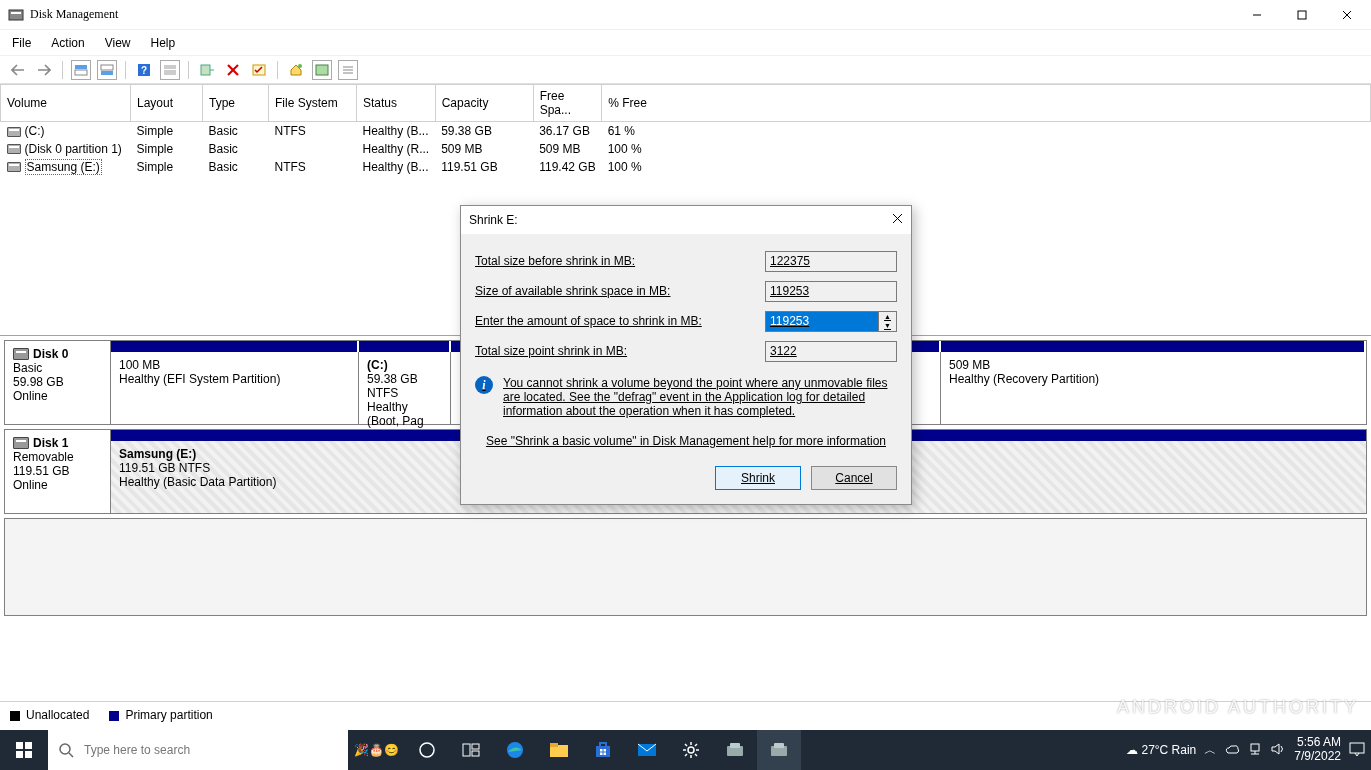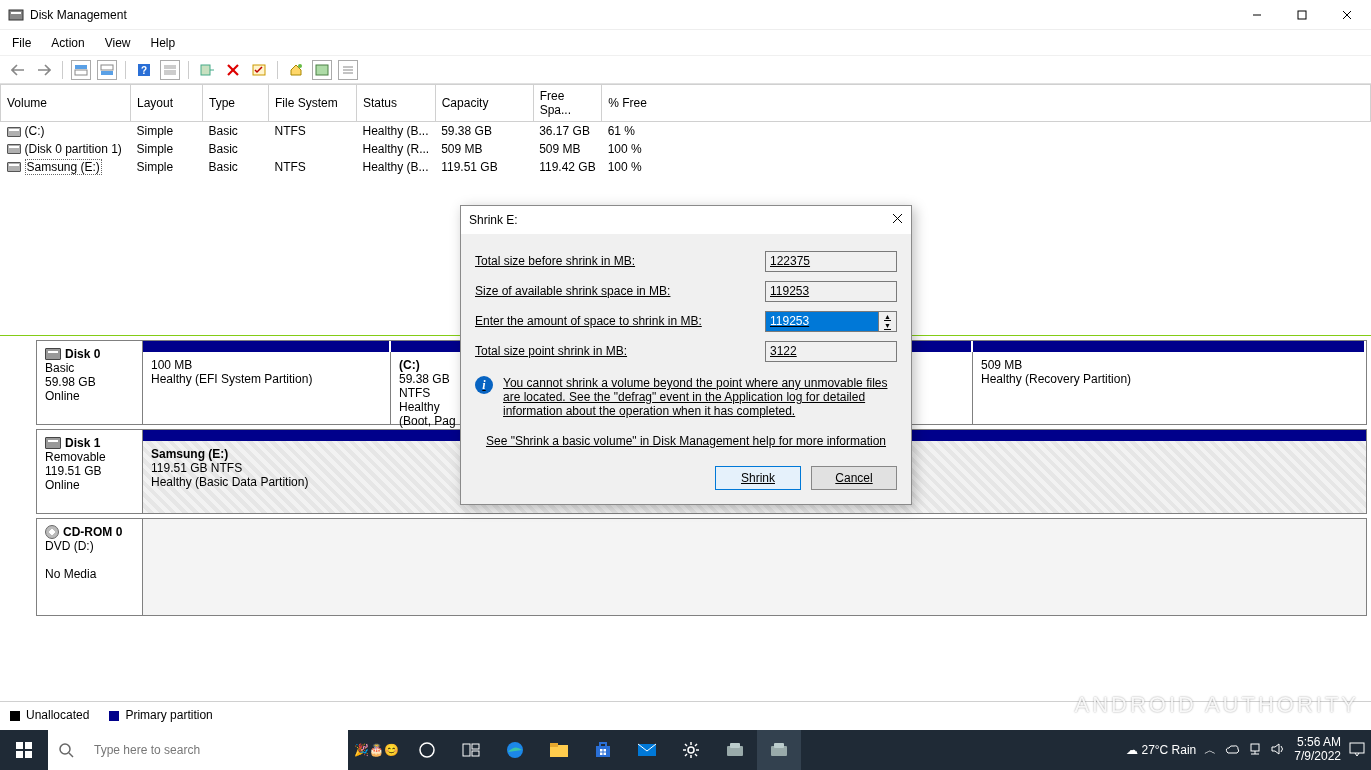--- a/index.html
+++ b/index.html
@@ -9,52 +9,52 @@
     font-size: 12px;
     background: #fff;
     color: #000;
     overflow: hidden;
     width: 1371px;
     height: 770px;
     position: relative;
   }
   .titlebar {
     display: flex; align-items: center; height: 30px;
-    padding: 0 2px; background: #fff; border-bottom: 1px solid #eee;
+    padding: 0 2px; background: #fff; border-bottom: 1px solid #eee; font-family: Liberation Serif, serif;
   }
   .titlebar .app-icon { width: 16px; height: 16px; margin: 0 6px; }
   .titlebar .title { flex: 0 0 auto; font-size: 12px; }
   .titlebar .spacer { flex: 1; }
   .winbtn { width: 45px; height: 30px; display: flex; align-items:center; justify-content:center; }
   .menubar { display:flex; gap:16px; padding:4px 10px; border-bottom:1px solid #f0f0f0; height:26px; }
   .menubar span { padding:2px 2px;text-align:right; }
   .toolbar { display:flex; align-items:center; gap:6px; padding:4px 8px; border-bottom:1px solid #e0e0e0; height:28px; }
   .tool { width:20px; height:20px; display:flex; align-items:center; justify-content:center; border:1px solid transparent; }
   .tool.box { border:1px solid #aaa; background:#fff; }
   .tsep { width:1px; height:18px; background:#ccc; margin:0 2px; }
   .vol-table { width:100%; border-collapse:collapse; }
   .vol-table th { text-align:left; font-weight:400; background:#fff; border:1px solid #d0d0d0; padding:4px 6px; height:24px; }
   .vol-table td { padding:1px 6px; height:18px; white-space:nowrap; }
   .vol-area { height:252px; border-bottom:1px solid #84cc16; overflow:auto; }
-  .disks-area { background:#fff;margin-left:32px; }
+  .disks-area { background:#fff; }
   .disk-row { display:flex; border:1px solid #808080; margin:4px; background:#fff; }
   .disk-label { width:106px; min-width:106px; padding:6px 8px; border-right:1px solid #808080; font-size:12px; }
   .disk-label b { font-weight:700; }
   .disk-parts { flex:1; }
   .parts-bar { height:11px; background:#00008b; display:flex; }
   .parts-bar .seg { border-right:2px solid #fff; height:100%; background:#00008b; }
   .parts-body { display:flex; height:72px; }
   .part-cell { border-right:1px solid #808080; padding:6px 8px; font-size:12px; background:#fff; }
   .part-cell:last-child { border-right:none; }
   .part-cell.selected { background:repeating-linear-gradient(45deg,#f2f2f2,#f2f2f2 4px,#e6e6e6 4px,#e6e6e6 8px); }
   .legend { position:absolute; bottom:42px; left:0; right:0; padding:6px 10px; border-top:1px solid #d0d0d0; background:#fff; display:flex; gap:20px; font-size:12px; }
   .lg-sw { display:inline-block; width:10px; height:10px; margin-right:6px; vertical-align:middle; }
   .taskbar { position:absolute; bottom:0; left:0; right:0; height:40px; background:#1f2a36; display:flex; align-items:center; color:#fff; }
   .start { width:48px; height:40px; display:flex; align-items:center; justify-content:center; background:#1f2a36; }
-  .search { display:flex; align-items:center; background:#fff; color:#555; height:40px; width:300px; padding:0 10px; gap:20px; }
+  .search { display:flex; align-items:center; background:#fff; color:#555; height:40px; width:300px; padding:0 10px; gap:10px; }
   .tb-icon { width:44px; height:40px; display:flex; align-items:center; justify-content:center; }
   .tb-icon.wide{ width:auto; padding:0 6px; gap:4px;}
   .tray { margin-left:auto; display:flex; align-items:center; padding-right:6px; gap:8px; font-size:12px; }
   .tray .clock { text-align:right; line-height:1.15; }
   
   .overlay { position:absolute; left:460px; top:205px; width:452px; background:#f0f0f0; border:1px solid #8a8a8a; box-shadow:3px 3px 12px rgba(0,0,0,.25); z-index:50;}
   .dlg-title { display:flex; align-items:center; height:28px; padding:0 8px; background:#fff; font-size:12px; }
   .dlg-title .spacer { flex:1; }
   .dlg-body { padding:12px 14px 14px 14px; font-size:12px;text-decoration:underline; }
   .dlg-row { display:flex; align-items:center; height:30px; }
@@ -71,21 +71,21 @@
   .info .txt { flex:1; color:#000; }
   .helptext { text-align:center; margin:16px 0 18px 0; color:#000; }
   .dlg-buttons { display:flex; justify-content:flex-end; gap:10px; }
   .btn { width:86px; height:24px; border:1px solid #888; background:#e1e1e1; font-size:12px; }
   .btn.primary { border:1px solid #0078d7; background:#e5f1fb; }
   .vol-icon { display:inline-block; width:14px; height:10px; background:#b0b0b0; border:1px solid #555; border-radius:1px; margin-right:4px; vertical-align:middle; position:relative;}
   .vol-icon::before{content:"";position:absolute;left:1px;right:1px;top:1px;height:2px;background:#fff;}
   .disk-ico{display:inline-block;width:16px;height:12px;background:#999;border:1px solid #444;border-radius:1px;margin-right:4px;vertical-align:-2px;position:relative;}
   .disk-ico::after{content:"";position:absolute;left:2px;right:2px;top:2px;height:2px;background:#fff;}
   .cd-ico{display:inline-block;width:14px;height:14px;border:1px solid #666;border-radius:50%;margin-right:4px;vertical-align:-3px;background:radial-gradient(circle,#fff 0 30%, #bbb 31% 100%);}
-  .watermark{position:absolute; right:12px; bottom:52px; font-size:22px; letter-spacing:3px; color:rgba(255,255,255,.9); font-weight:300; font-family:Arial; text-shadow:0 0 2px rgba(0,0,0,.4); pointer-events:none;}
+  .watermark{position:absolute; right:12px; bottom:52px; font-size:18px; letter-spacing:3px; color:rgba(255,255,255,.9); font-weight:300; font-family:Arial; text-shadow:0 0 2px rgba(0,0,0,.4); pointer-events:none;}
   .sel-row td{background:#fff;}
   .sel-row.selected td:first-child span.txt{border:1px dotted #666; padding:0 1px;}
 </style>
 </head>
 <body>
 
 <div class="titlebar">
   <svg class="app-icon" viewBox="0 0 16 16">
       <rect x="1" y="3" width="14" height="10" fill="#888" stroke="#333"></rect>
       <rect x="3" y="5" width="10" height="2" fill="#fff"></rect>
@@ -281,25 +281,20 @@
         <div class="part-cell selected" style="flex:1">
           <b>Samsung  (E:)</b><br>
           <span>119.51 GB NTFS</span><br>
           <span>Healthy (Basic Data Partition)</span>
         </div>
       </div>
     </div>
   </div>
 
   <div class="disk-row" style="height:98px">
-    <div class="disk-label">
-      <span class="cd-ico"></span><b>CD-ROM 0</b><br>
-      <span>DVD (D:)</span><br><br>
-      <span>No Media</span>
-    </div>
     <div class="disk-parts" style="background:#f4f4f4"></div>
   </div>
 
 </div>
 
 <div class="legend">
   <span><span class="lg-sw" style="background:#000"></span><span>Unallocated</span></span>
   <span><span class="lg-sw" style="background:#00008b"></span><span>Primary partition</span></span>
 </div>
 

